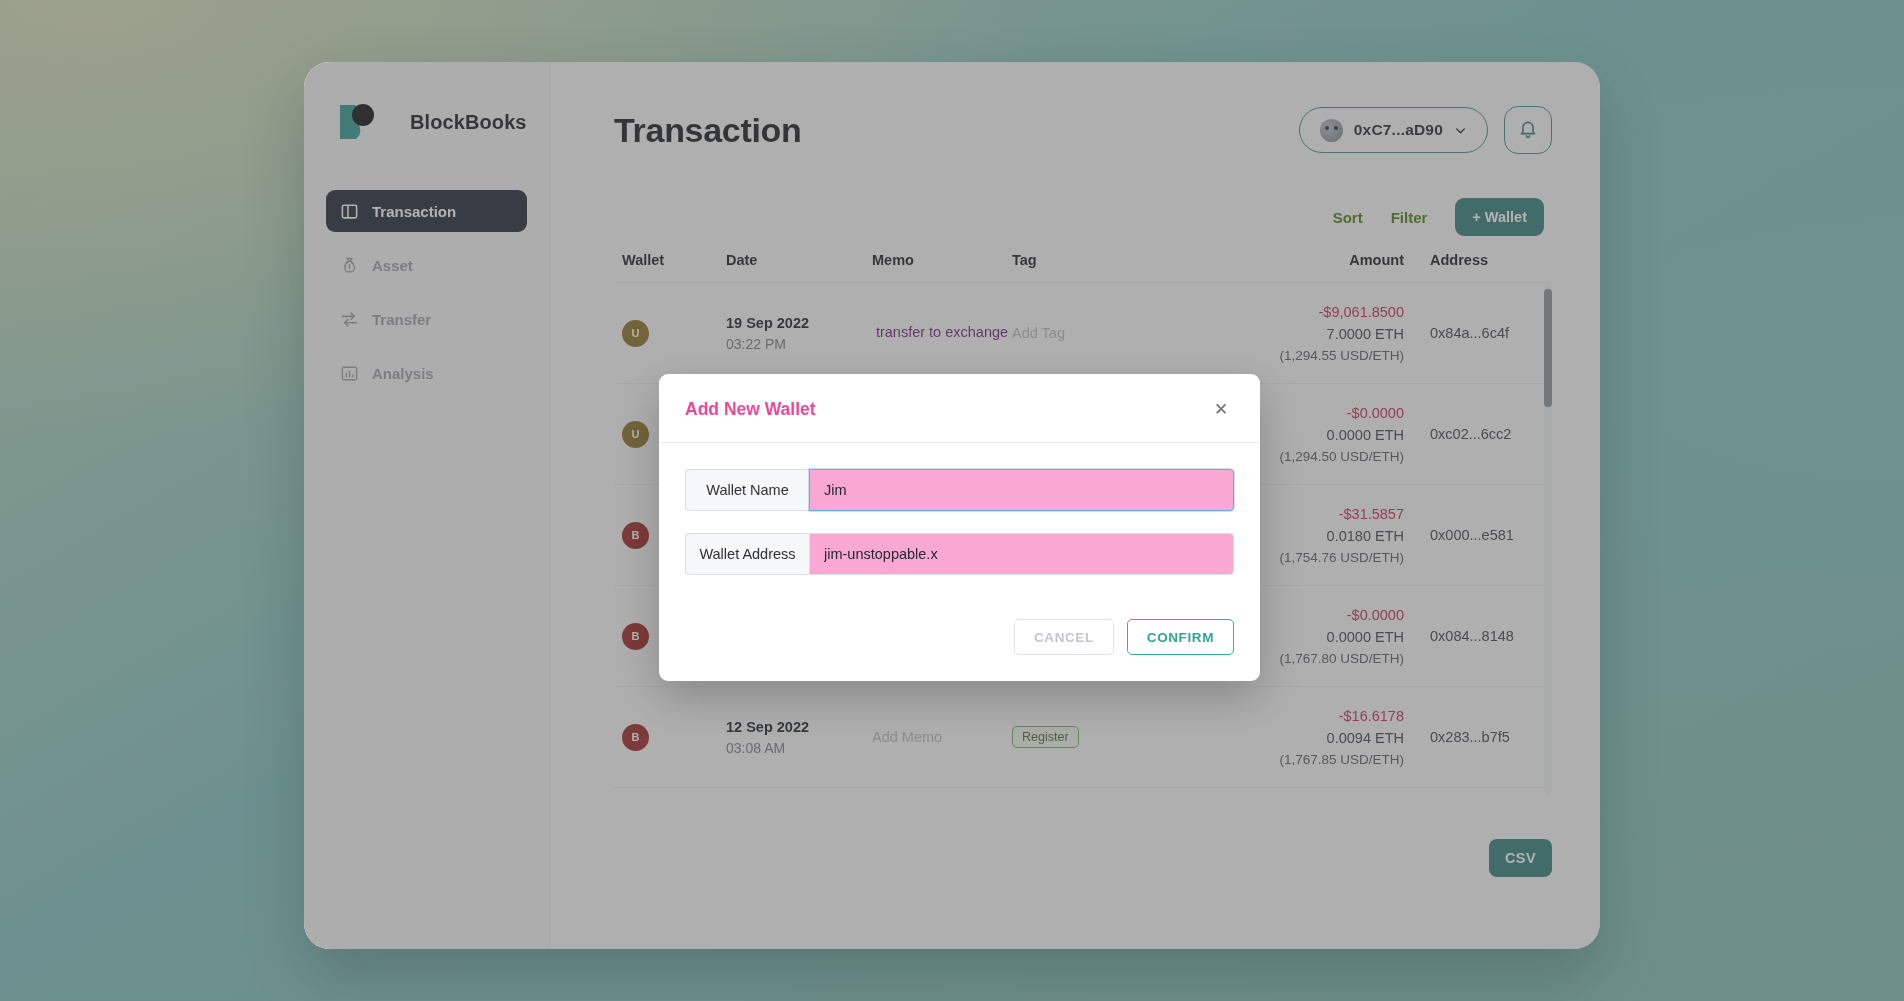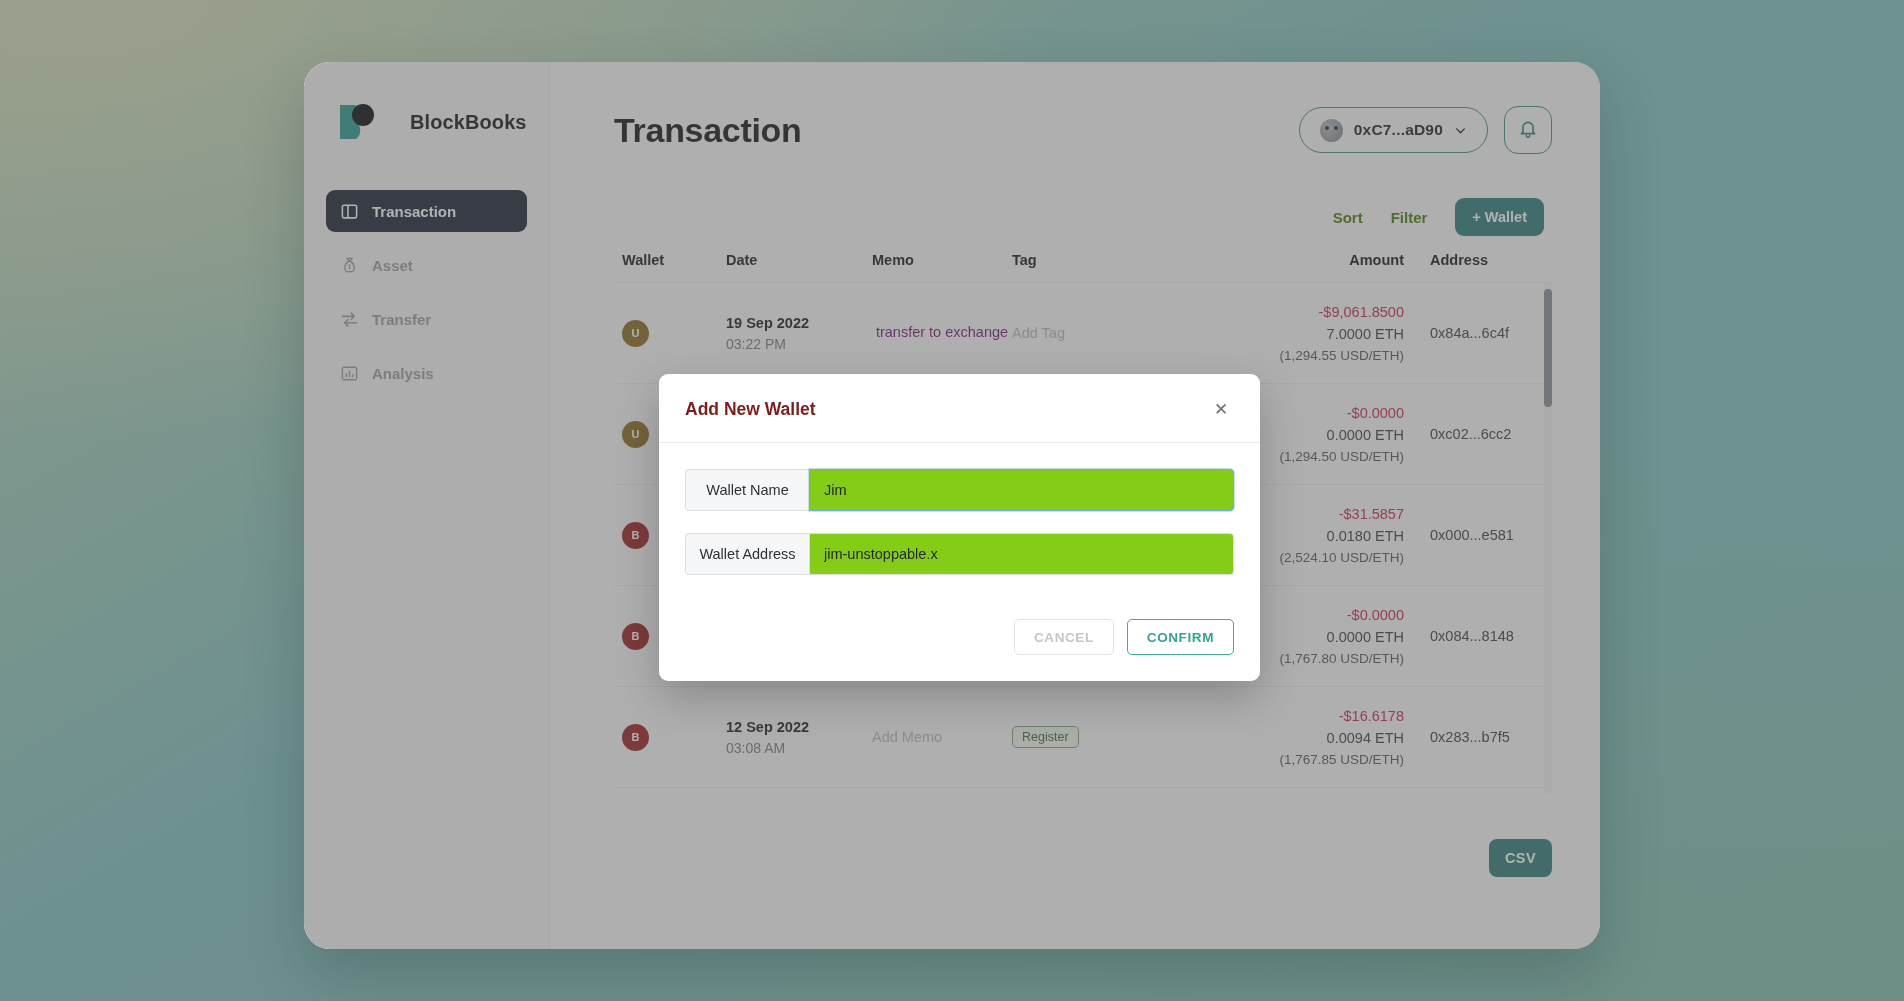--- a/index.html
+++ b/index.html
@@ -259,21 +259,21 @@
     box-shadow: 0 16px 44px rgba(0,0,0,.22);
     z-index: 60;
   }
   .modal-head {
     display: flex;
     align-items: center;
     justify-content: space-between;
     padding: 22px 26px 20px 26px;
     border-bottom: 1px solid #e9ebed;
   }
-  .modal-title { font-size: 17.5px; font-weight: 700; color: #7f1d1d; }
+  .modal-title { font-size: 17.5px; font-weight: 700; color: #ec4899; }
   .modal-close {
     width: 26px; height: 26px;
     display: flex; align-items: center; justify-content: center;
     color: #6b7176; font-size: 17px; cursor: pointer;
     background: none; border: none; font-family: "Liberation Sans", sans-serif;
   }
   .modal-body { padding: 26px 26px 6px 26px; }
 
   .field-row {
     display: flex;
@@ -296,21 +296,21 @@
   .field-input {
     flex: 1 1 auto;
     height: 42px;
     border: 1px solid #dcdfe2;
     border-radius: 0 4px 4px 0;
     padding: 0 14px;
     font-size: 14.5px;
     color: #23292e;
     font-family: "Liberation Sans", sans-serif;
     outline: none;
-    background: #84cc16;
+    background: #f9a8d4;
   }
   .field-input.focused {
     border-color: #6aa9e9;
     box-shadow: 0 0 0 1px rgba(106,169,233,.35);
   }
 
   .modal-foot {
     display: flex;
     justify-content: flex-end;
     gap: 13px;
@@ -492,21 +492,21 @@
             </div>
             <div class="col-date">
               <div class="date-main">16 Sep 2022</div>
               <div class="date-sub">11:42 AM</div>
             </div>
             <div class="col-memo muted-placeholder">Add Memo</div>
             <div class="col-tag muted-placeholder">Add Tag</div>
             <div class="col-amount">
               <div class="amt-usd">-$31.5857</div>
               <div class="amt-eth">0.0180 ETH</div>
-              <div class="amt-rate">(2,524.10 USD/ETH)</div>
+              <div class="amt-rate">(1,754.76 USD/ETH)</div>
             </div>
             <div class="col-address addr-text">0x000...e581</div>
           </div>
           <div class="trow">
             <div class="col-wallet">
               <span class="avatar-badge" style="background: rgb(158, 31, 31);">B</span>
             </div>
             <div class="col-date">
               <div class="date-main">12 Sep 2022</div>
               <div class="date-sub">03:10 AM</div>

